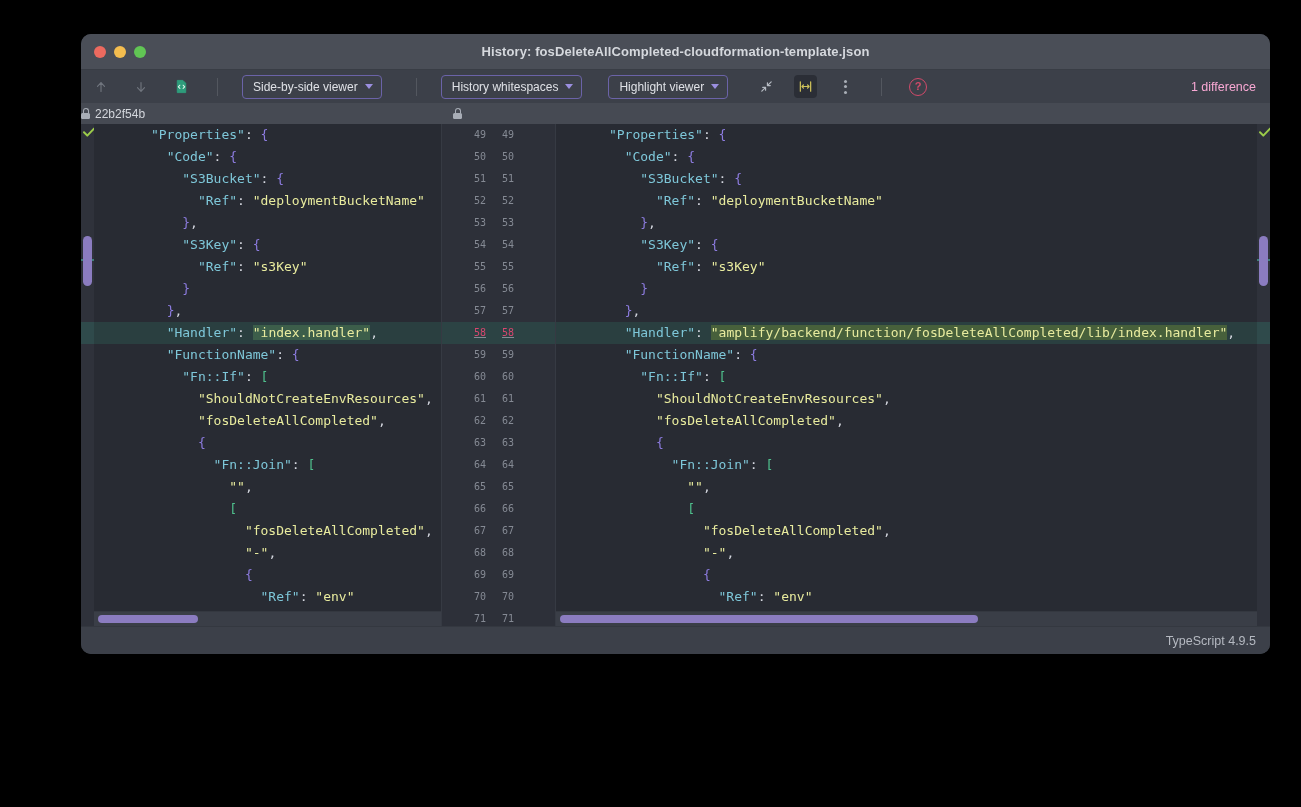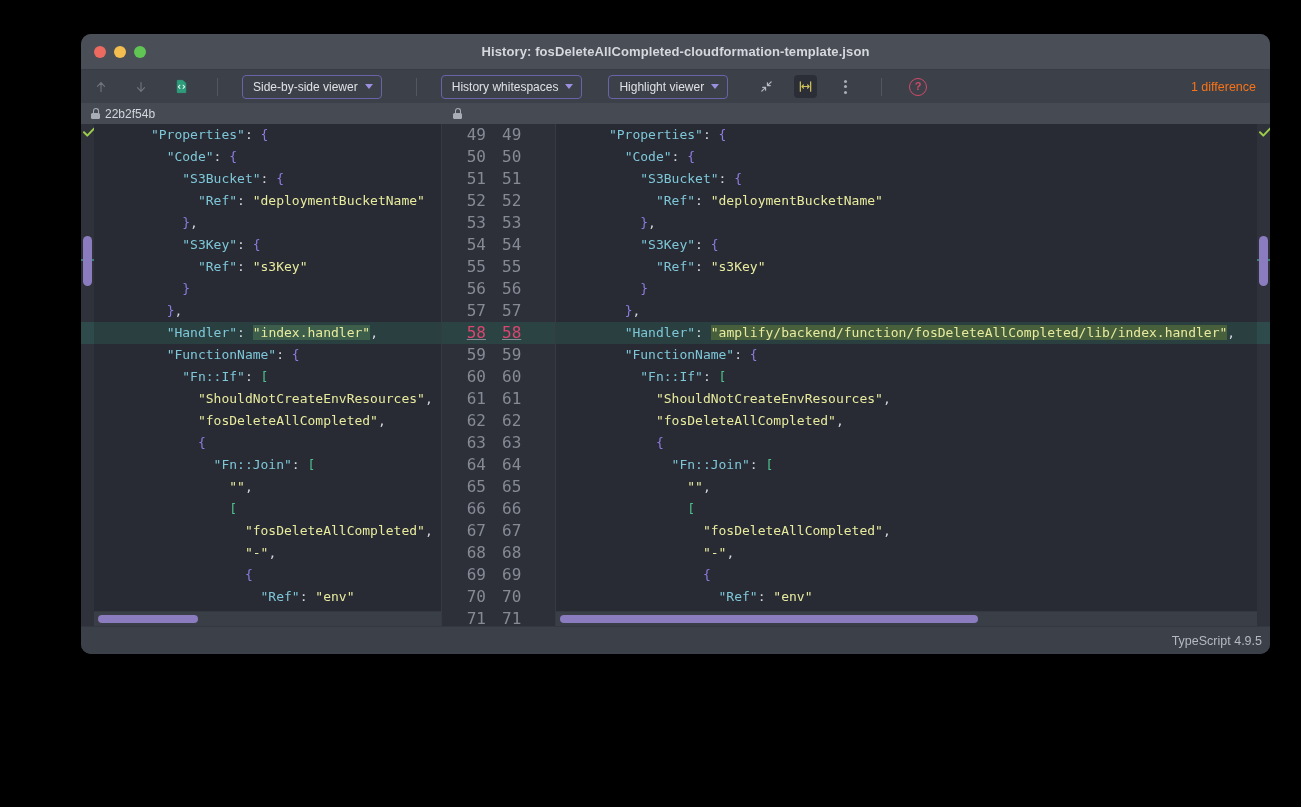--- a/index.html
+++ b/index.html
@@ -123,38 +123,38 @@
     border: 1.5px solid #d24a6a;
     color: #d24a6a;
     font-size: 11px; font-weight: bold;
     display: flex; align-items: center; justify-content: center;
     line-height: 1;
   }
   .diffcount {
     position: absolute;
     right: 14px;
     font-size: 12.5px;
-    color: #f97316;
+    color: #f9a8d4;
   }
 
   
   .revbar {
     height: 21px;
     flex: 0 0 21px;
     background: #464a53;
     display: flex;
     font-size: 12px;
     color: #d3d6dc;
     align-items: center;
   }
   .rev {
     display: flex;
     align-items: center;
     gap: 5px;
-    padding-left: 10px;
+    padding-left: 0;
     box-sizing: border-box;
     overflow: hidden;
     white-space: nowrap;
   }
   .rev.left  { width: 360px; }
   .rev.right { flex: 1; padding-left: 12px; }
   .lock {
     width: 9px; height: 11px;
     position: relative;
     flex: 0 0 auto;
@@ -248,21 +248,21 @@
     box-sizing: border-box;
   }
   .pane .line { padding-left: 10px; }
   .pane.right .line { padding-left: 6px; }
 
   .numrow {
     height: 22px;
     line-height: 22px;
     display: flex;
     font-family: "DejaVu Sans Mono", monospace;
-    font-size: 16px;
+    font-size: 10px;
     color: #858a94;
     box-sizing: border-box;
   }
   .numrow .n {
     width: 50px;
     text-align: right;
     padding-right: 6px;
     box-sizing: border-box;
   }
   .numrow .n.r { padding-right: 0; text-align: left; padding-left: 10px; }
@@ -297,21 +297,21 @@
   }
 
   
   .statusbar {
     height: 27px;
     flex: 0 0 27px;
     background: #3c4049;
     display: flex;
     align-items: center;
     justify-content: flex-end;
-    padding-right: 8px;
+    padding-right: 14px;
     font-size: 12.5px;
     color: #b5b9c1;
     border-top: 1px solid #343840;
   }
 </style>
 </head>
 <body>
 
 <div id="root">
   <div class="window">

